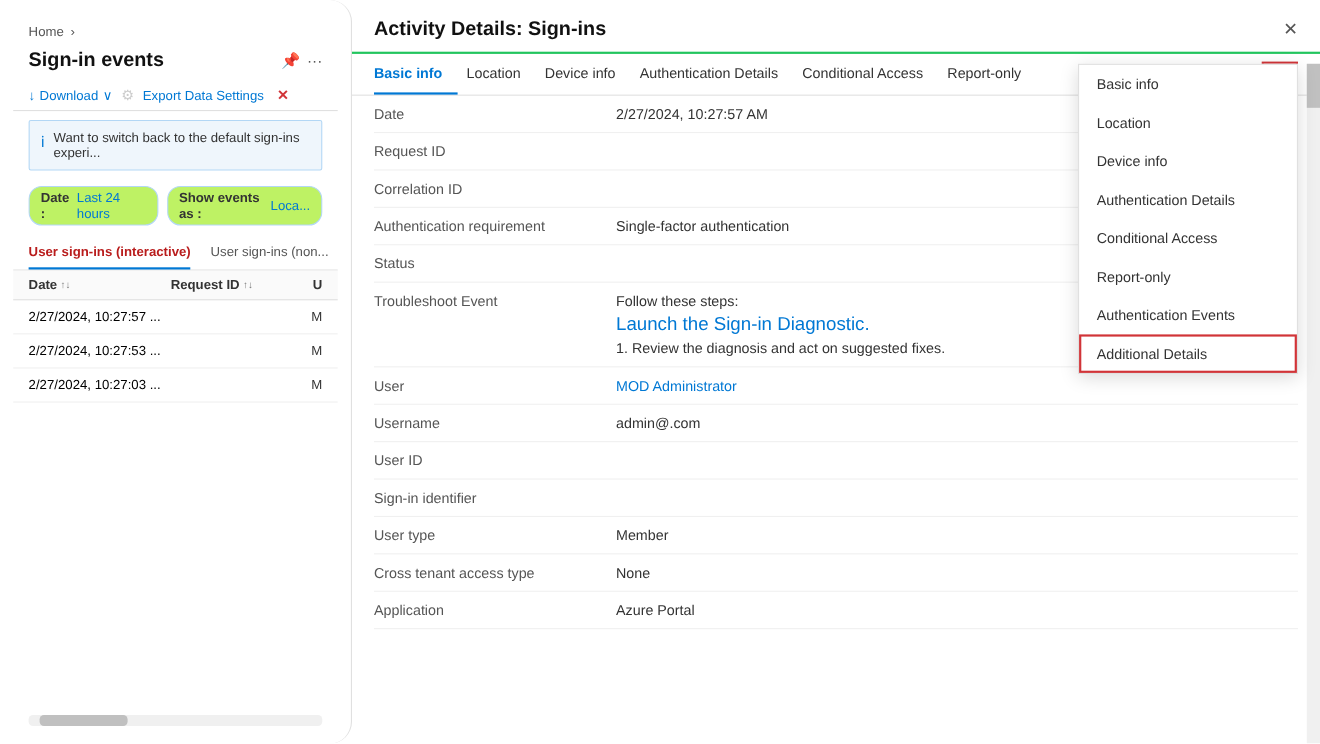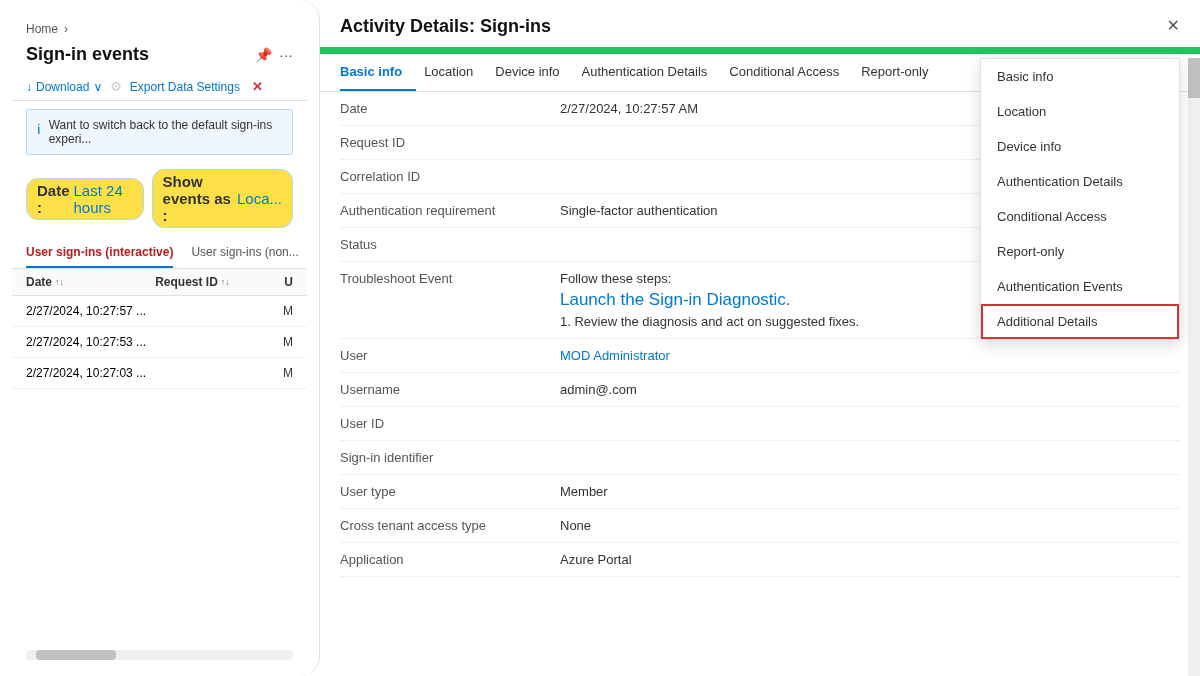--- a/index.html
+++ b/index.html
@@ -15,21 +15,21 @@
     .panel-title-icons span { cursor: pointer; font-size: 14px; }
 
     .toolbar { display: flex; align-items: center; gap: 8px; padding: 6px 14px; border-bottom: 1px solid #e0e0e0; }
     .toolbar-btn { display: flex; align-items: center; gap: 4px; color: #0078d4; font-size: 12px; cursor: pointer; background: none; border: none; }
     .toolbar-sep { color: #ccc; }
 
     .info-bar { display: flex; align-items: flex-start; gap: 8px; background: #eff6fc; border: 1px solid #b3d7f5; margin: 8px 14px; padding: 8px 10px; border-radius: 2px; font-size: 12px; color: #333; }
     .info-bar-icon { color: #0078d4; font-size: 14px; margin-top: 1px; }
 
     .filter-row { display: flex; align-items: center; gap: 8px; padding: 6px 14px; }
-    .filter-chip { background: #fde047; border: 1px solid #b3d7f5; border-radius: 12px; padding: 3px 10px; font-size: 15px; color: #0078d4; display: flex; align-items: center; gap: 4px; cursor: pointer; }
+    .filter-chip { background: #bef264; border: 1px solid #b3d7f5; border-radius: 12px; padding: 3px 10px; font-size: 12px; color: #0078d4; display: flex; align-items: center; gap: 4px; cursor: pointer; }
     .filter-chip .chip-label { color: #333; font-weight: 600; }
 
     .tabs-row { display: flex; border-bottom: 1px solid #e0e0e0; padding: 0 14px; margin-top: 4px; }
     .tab { padding: 7px 0; margin-right: 18px; font-size: 12px; cursor: pointer; color: #555; border-bottom: 2px solid transparent; white-space: nowrap; }
     .tab.active { color: #b91c1c; border-bottom: 2px solid #0078d4; font-weight: 600; }
 
     .table-header { display: flex; align-items: center; padding: 6px 14px; border-bottom: 1px solid #e0e0e0; background: #fafafa; }
     .th { font-size: 12px; font-weight: 600; color: #333; display: flex; align-items: center; gap: 3px; }
     .th-date { width: 130px; }
     .th-reqid { width: 130px; }
@@ -39,21 +39,21 @@
     .table-row-item { display: flex; align-items: center; padding: 8px 14px; border-bottom: 1px solid #f0f0f0; cursor: pointer; }
     .td-date { width: 130px; font-size: 12px; color: #000000; white-space: nowrap; overflow: hidden; text-overflow: ellipsis; }
     .td-reqid { width: 130px; font-size: 12px; color: #333; }
     .td-rest { flex: 1; font-size: 12px; color: #333; }
 
     .scrollbar-h { height: 10px; background: #f0f0f0; margin: 4px 14px; border-radius: 4px; position: relative; }
     .scrollbar-thumb { width: 80px; height: 10px; background: #c0c0c0; border-radius: 4px; position: absolute; left: 10px; }
 
     
     .right-panel { flex: 1; display: flex; flex-direction: column; position: relative; background: #fff; }
-    .dialog-title-row { display: flex; align-items: flex-start; justify-content: space-between; padding: 16px 20px 10px; border-bottom: 7px solid #22c55e; }
+    .dialog-title-row { display: flex; align-items: flex-end; justify-content: space-between; padding: 16px 20px 10px; border-bottom: 2px solid #22c55e; }
     .dialog-title { font-size: 18px; font-weight: 600; color: #111; }
     .close-btn { background: none; border: none; font-size: 16px; cursor: pointer; color: #555; }
 
     .tabs-nav { display: flex; align-items: center; padding: 0 20px; border-bottom: 1px solid #e0e0e0; }
     .nav-tab { padding: 10px 14px 10px 0; margin-right: 8px; font-size: 13px; cursor: pointer; color: #333; border-bottom: 2px solid transparent; white-space: nowrap; }
     .nav-tab.active { color: #0078d4; border-bottom: 2px solid #0078d4; font-weight: 600; }
     .nav-tab:first-child { padding-left: 0; }
     .more-btn { margin-left: auto; border: 1px solid #d0d0d0; background: #fff; padding: 2px 8px; cursor: pointer; font-size: 13px; position: relative; color: #333; }
     .more-btn.active { border: 2px solid #d13438; }
 

